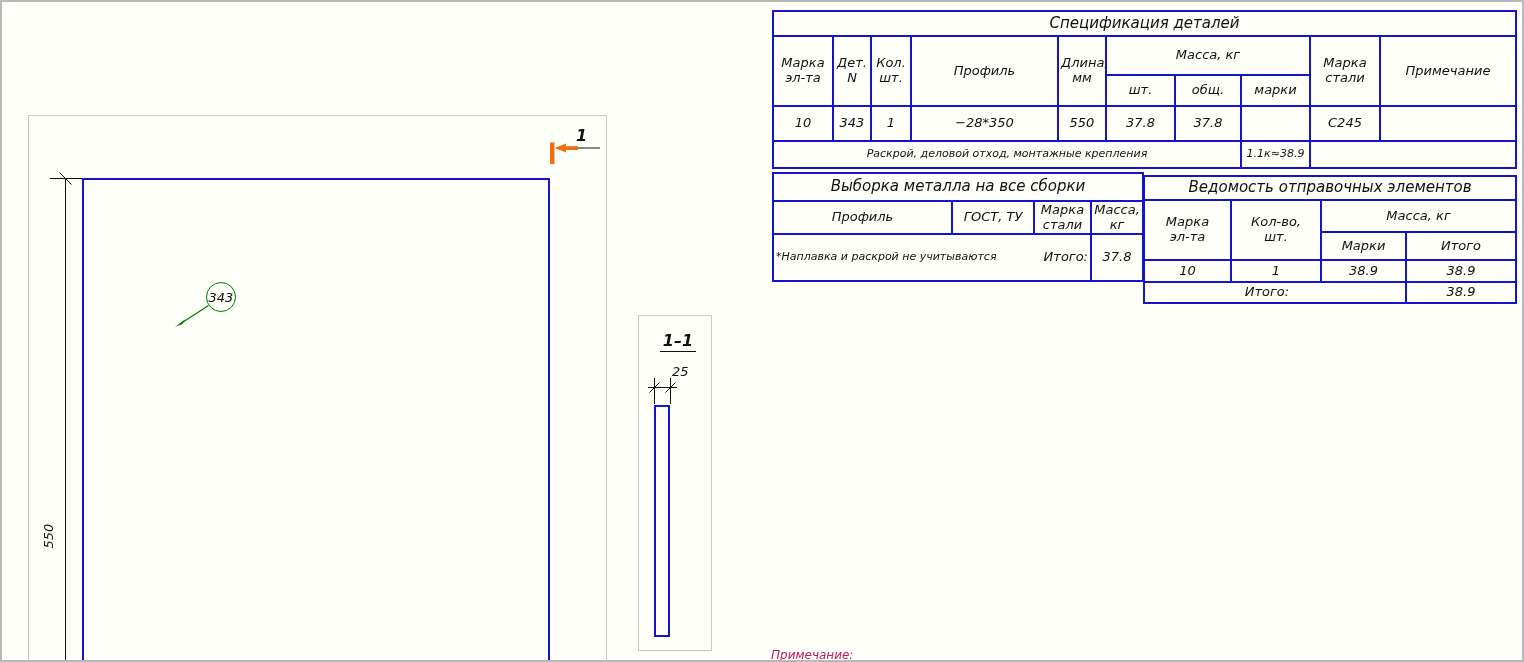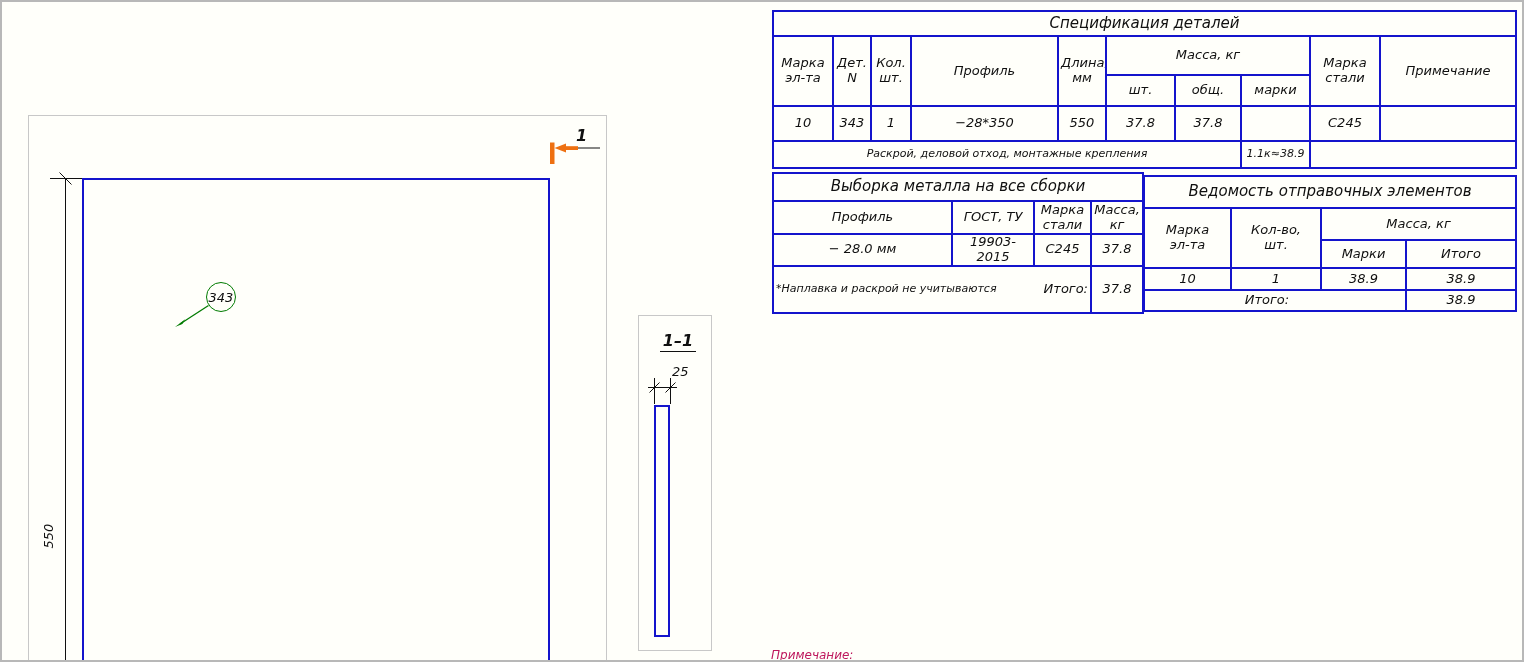--- a/index.html
+++ b/index.html
@@ -174,47 +174,41 @@
       <td colspan="4" class="title-cell">Выборка металла на все сборки</td>
     </tr>
     <tr style="height:33px">
       <th>Профиль</th>
       <th>ГОСТ, ТУ</th>
       <th>Марка
 стали</th>
       <th>Масса,
 кг</th>
     </tr>
-    <tr style="height:22px">
-      <td>− 28.0 мм</td>
-      <td>19903-2015</td>
-      <td>С245</td>
-      <td>37.8</td>
-    </tr>
     <tr style="height:21px">
       <td colspan="3">
         <div class="flexcell">
           <span class="small">*Наплавка и раскрой не учитываются</span>
           <span>Итого:</span>
         </div>
       </td>
       <td>37.8</td>
     </tr>
   </tbody>
     </table>
 
   <table id="ship-table" class="cad">
     <colgroup>
       <col style="width:87px">
         <col style="width:90px">
         <col style="width:85px">
         <col style="width:110px">
     </colgroup>
     <tbody>
-        <tr style="height:32px">
+        <tr style="height:24px">
       <td colspan="4" class="title-cell">Ведомость отправочных элементов</td>
     </tr>
     <tr style="height:32px">
       <th rowspan="2">Марка
 эл-та</th>
       <th rowspan="2">Кол-во,
 шт.</th>
       <th colspan="2">Масса, кг</th>
     </tr>
     <tr style="height:28px">

